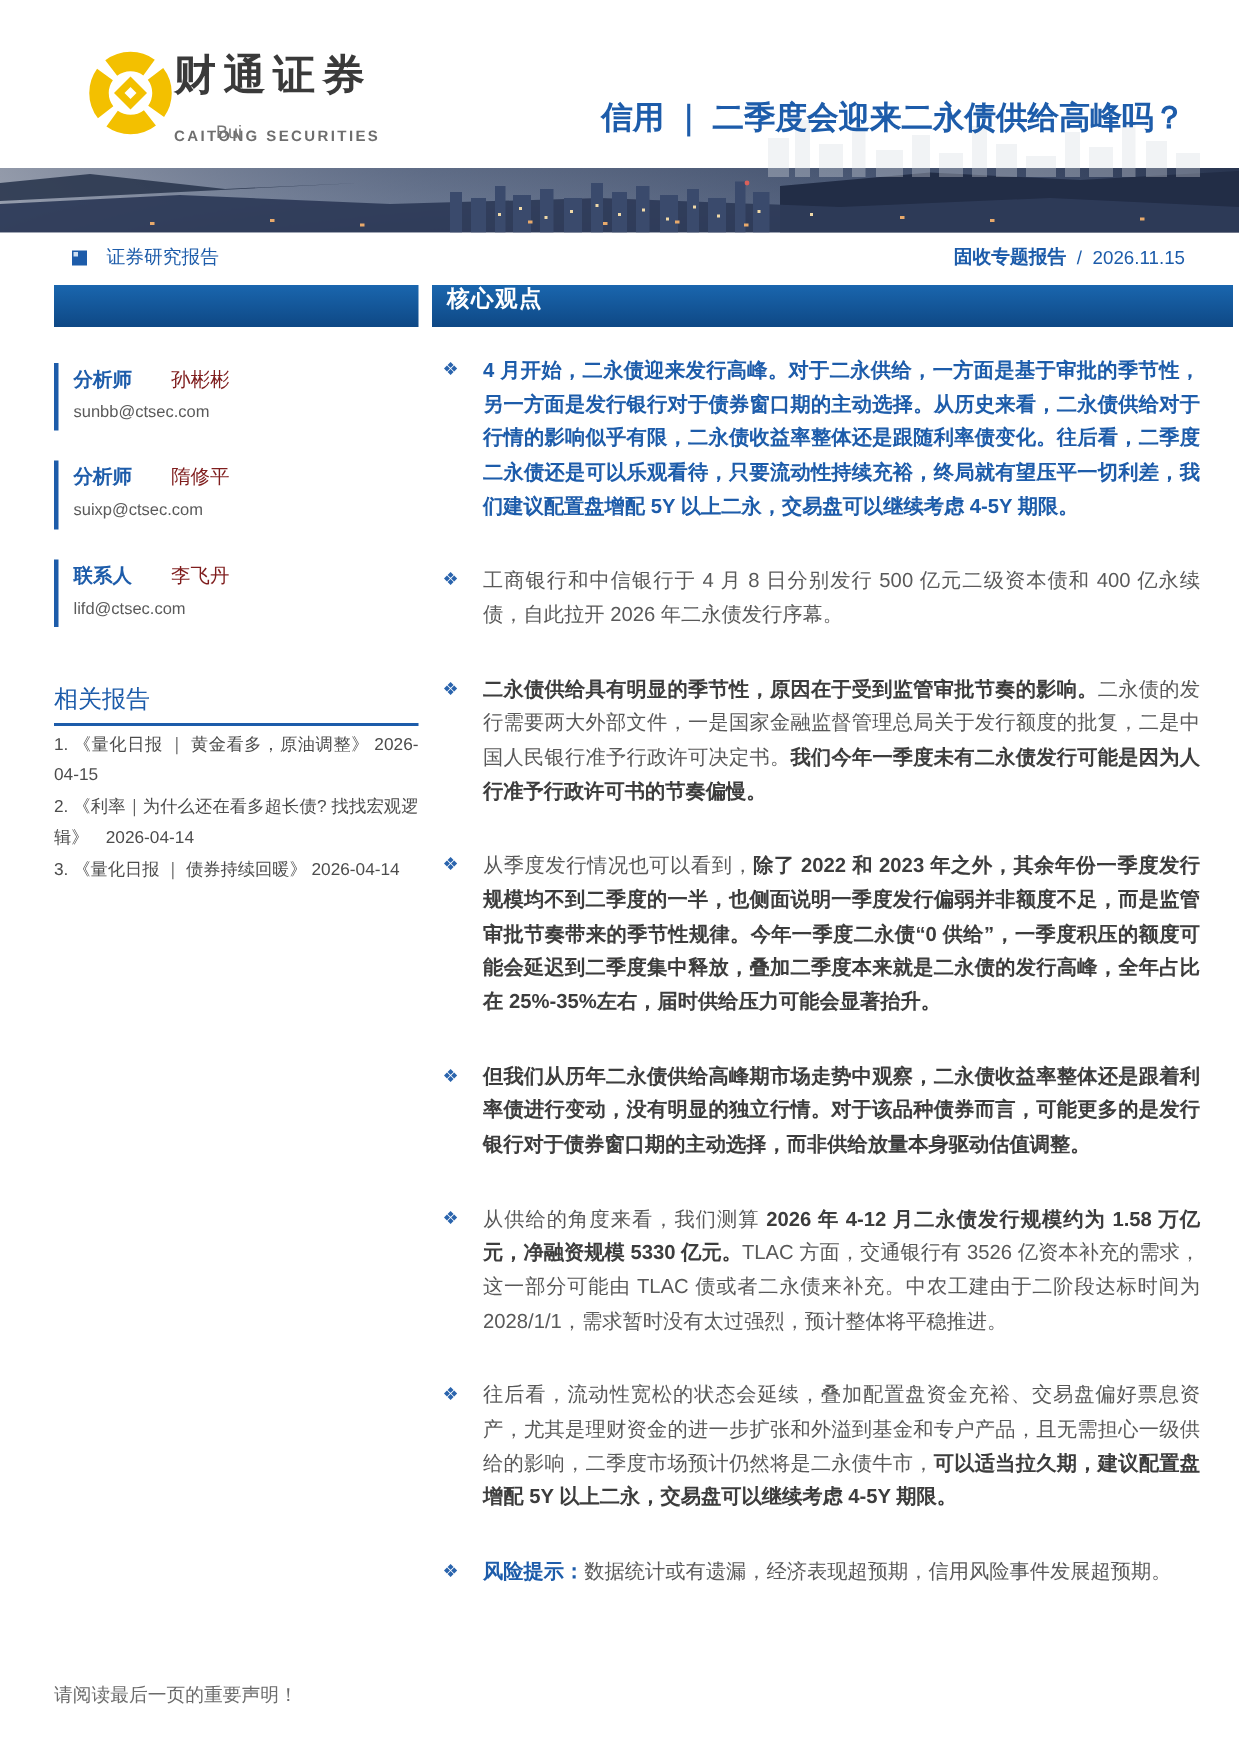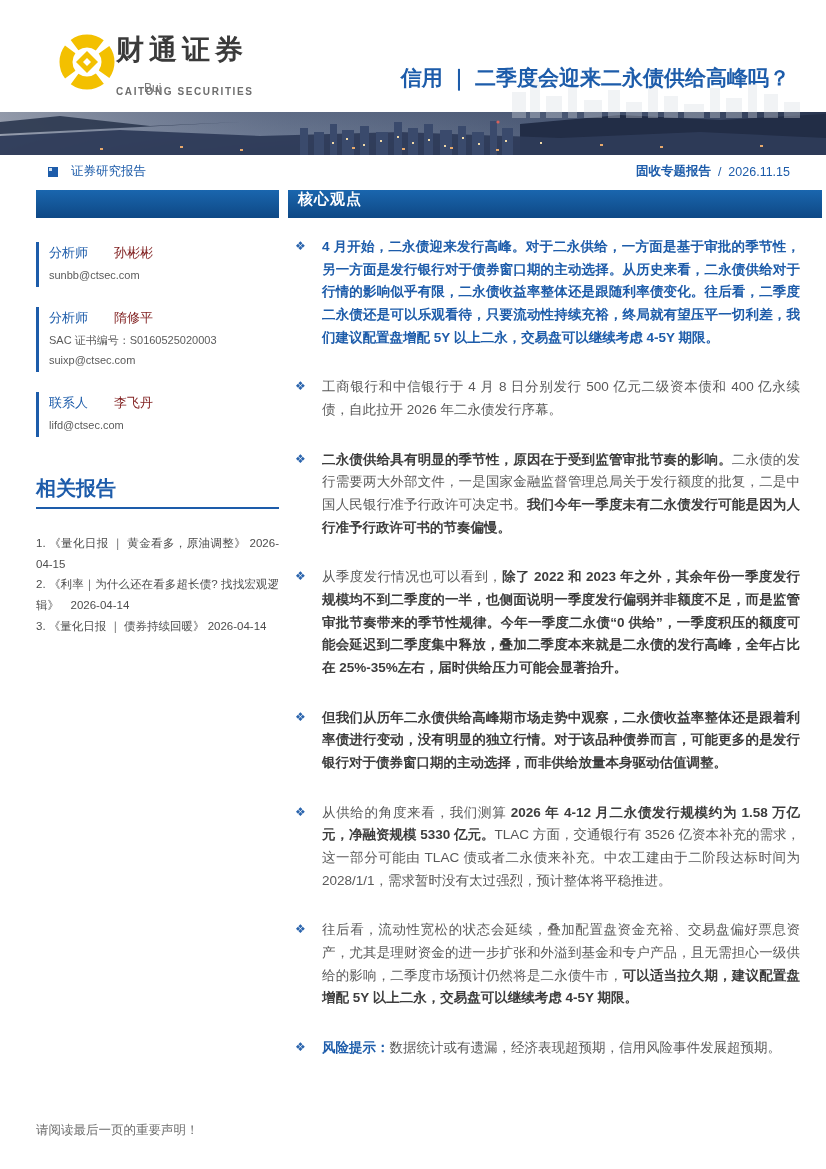--- a/index.html
+++ b/index.html
@@ -70,29 +70,29 @@
   }
   aside.sidebar{width:243px;flex:0 0 auto;}
   aside.sidebar .bar{margin-bottom:24px;}
 
   .person{
     border-left:3px solid var(--blue);
     padding:2px 0 2px 10px;
     margin:0 0 20px 0;
   }
   .person-top{display:flex;align-items:baseline;gap:26px;margin-bottom:4px;}
-  .person-role{color:var(--blue);font-weight:normal;font-size:13px;}
+  .person-role{color:var(--blue);font-weight:bold;font-size:13px;}
   .person-name{color:#7f1d1d;font-size:13px;}
   .person-line{color:#5a5a5a;font-size:11px;line-height:1.75;}
 
   .related{margin-top:38px;}
   .related-title{
-    color:var(--blue);font-weight:bold;font-size:20px;
+    color:var(--blue);font-weight:normal;font-size:16px;
     border-bottom:2px solid var(--blue);
-    padding-bottom:5px;margin-bottom:24px;
+    padding-bottom:5px;margin-bottom:3px;
   }
   .related-item{
     color:#4c4c4c;font-size:11.5px;line-height:1.8;text-align:justify;
   }
 
   main.main-col{flex:1 1 auto;display:flex;flex-direction:column;}
   .main-bar{display:flex;padding-left:10px;}
   .main-bar span{color:#fff;font-weight:bold;font-size:15px;letter-spacing:1px;}
 
   ul.bullets{list-style:none;margin:18px 0 0 0;padding:0 22px 0 0;}
@@ -245,21 +245,20 @@
             <span class="person-role">分析师</span>
             <span class="person-name">孙彬彬</span>
           </div>
           <div class="person-line">sunbb@ctsec.com</div>
         </div>
         <div class="person">
           <div class="person-top">
             <span class="person-role">分析师</span>
             <span class="person-name">隋修平</span>
           </div>
-          <div class="person-line">SAC 证书编号：S0160525020003</div>
           <div class="person-line">suixp@ctsec.com</div>
         </div>
         <div class="person">
           <div class="person-top">
             <span class="person-role">联系人</span>
             <span class="person-name">李飞丹</span>
           </div>
           <div class="person-line">lifd@ctsec.com</div>
         </div>
       </div>

